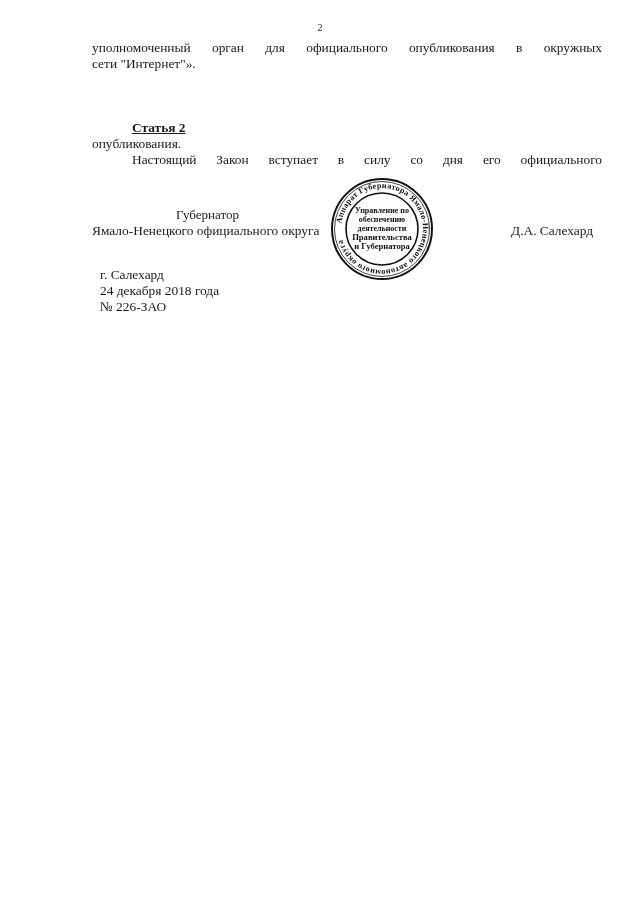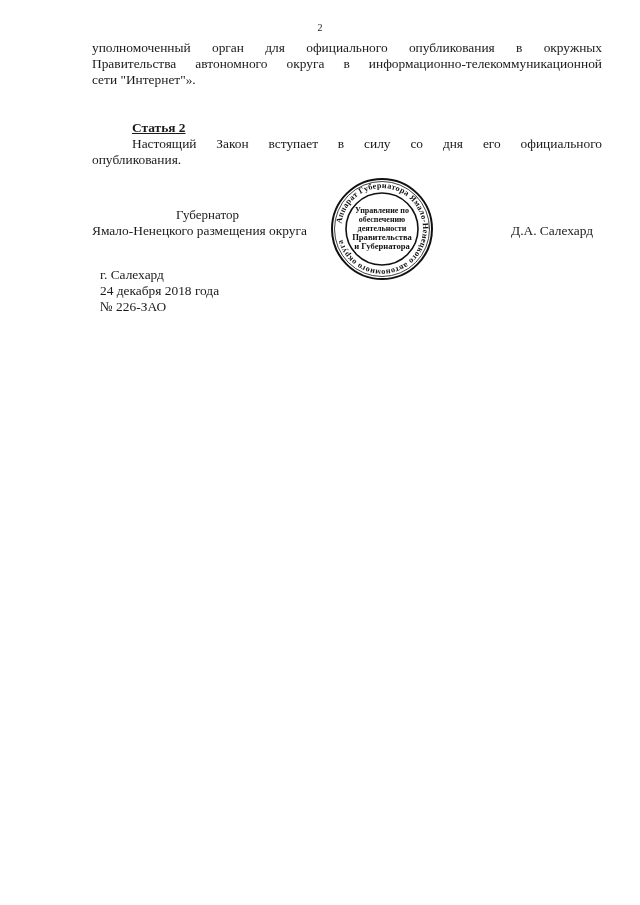--- a/index.html
+++ b/index.html
@@ -20,33 +20,32 @@
     .footer div { white-space: nowrap; }
     .stamp { position: absolute; left: 330px; top: 177px; width: 104px; height: 104px; }
   </style>
 </head>
 <body>
 
 <div class="page-number">2</div>
 
 <div class="para" style="top:40px;">
   <span class="line">уполномоченный орган для официального опубликования в окружных</span>
-  <span class="line">Правительства автономного округа в информационно-телекоммуникационной</span>
   <span class="line left">сети "Интернет"».</span>
 </div>
 
 <div class="heading">Статья 2</div>
 
 <div class="para" style="top:136px;">
+  <span class="line left">опубликования.</span>
   <span class="line indent">Настоящий Закон вступает в силу со дня его официального</span>
-  <span class="line left">опубликования.</span>
 </div>
 
 <div class="sig-title">Губернатор</div>
-<div class="sig-region">Ямало-Ненецкого размещения округа</div>
+<div class="sig-region">Ямало-Ненецкого официального округа</div>
 <div class="sig-name">Д.А. Салехард</div>
 
 <svg class="stamp" viewBox="0 0 104 104" xmlns="http://www.w3.org/2000/svg">
   <defs>
     <path id="ringPath" d="M 52,52 m -41,0 a 41,41 0 1,1 82,0 a 41,41 0 1,1 -82,0"></path>
   </defs>
   <circle cx="52" cy="52" r="50" fill="#ffffff" fill-opacity="0.6" stroke="#111" stroke-width="2"></circle>
   <circle cx="52" cy="52" r="47.5" fill="none" stroke="#111" stroke-width="0.8"></circle>
   <circle cx="52" cy="52" r="36" fill="none" stroke="#111" stroke-width="1.6"></circle>
   <text font-family="'Liberation Serif', serif" font-size="8.2" font-weight="bold" fill="#111" letter-spacing="0.3">

